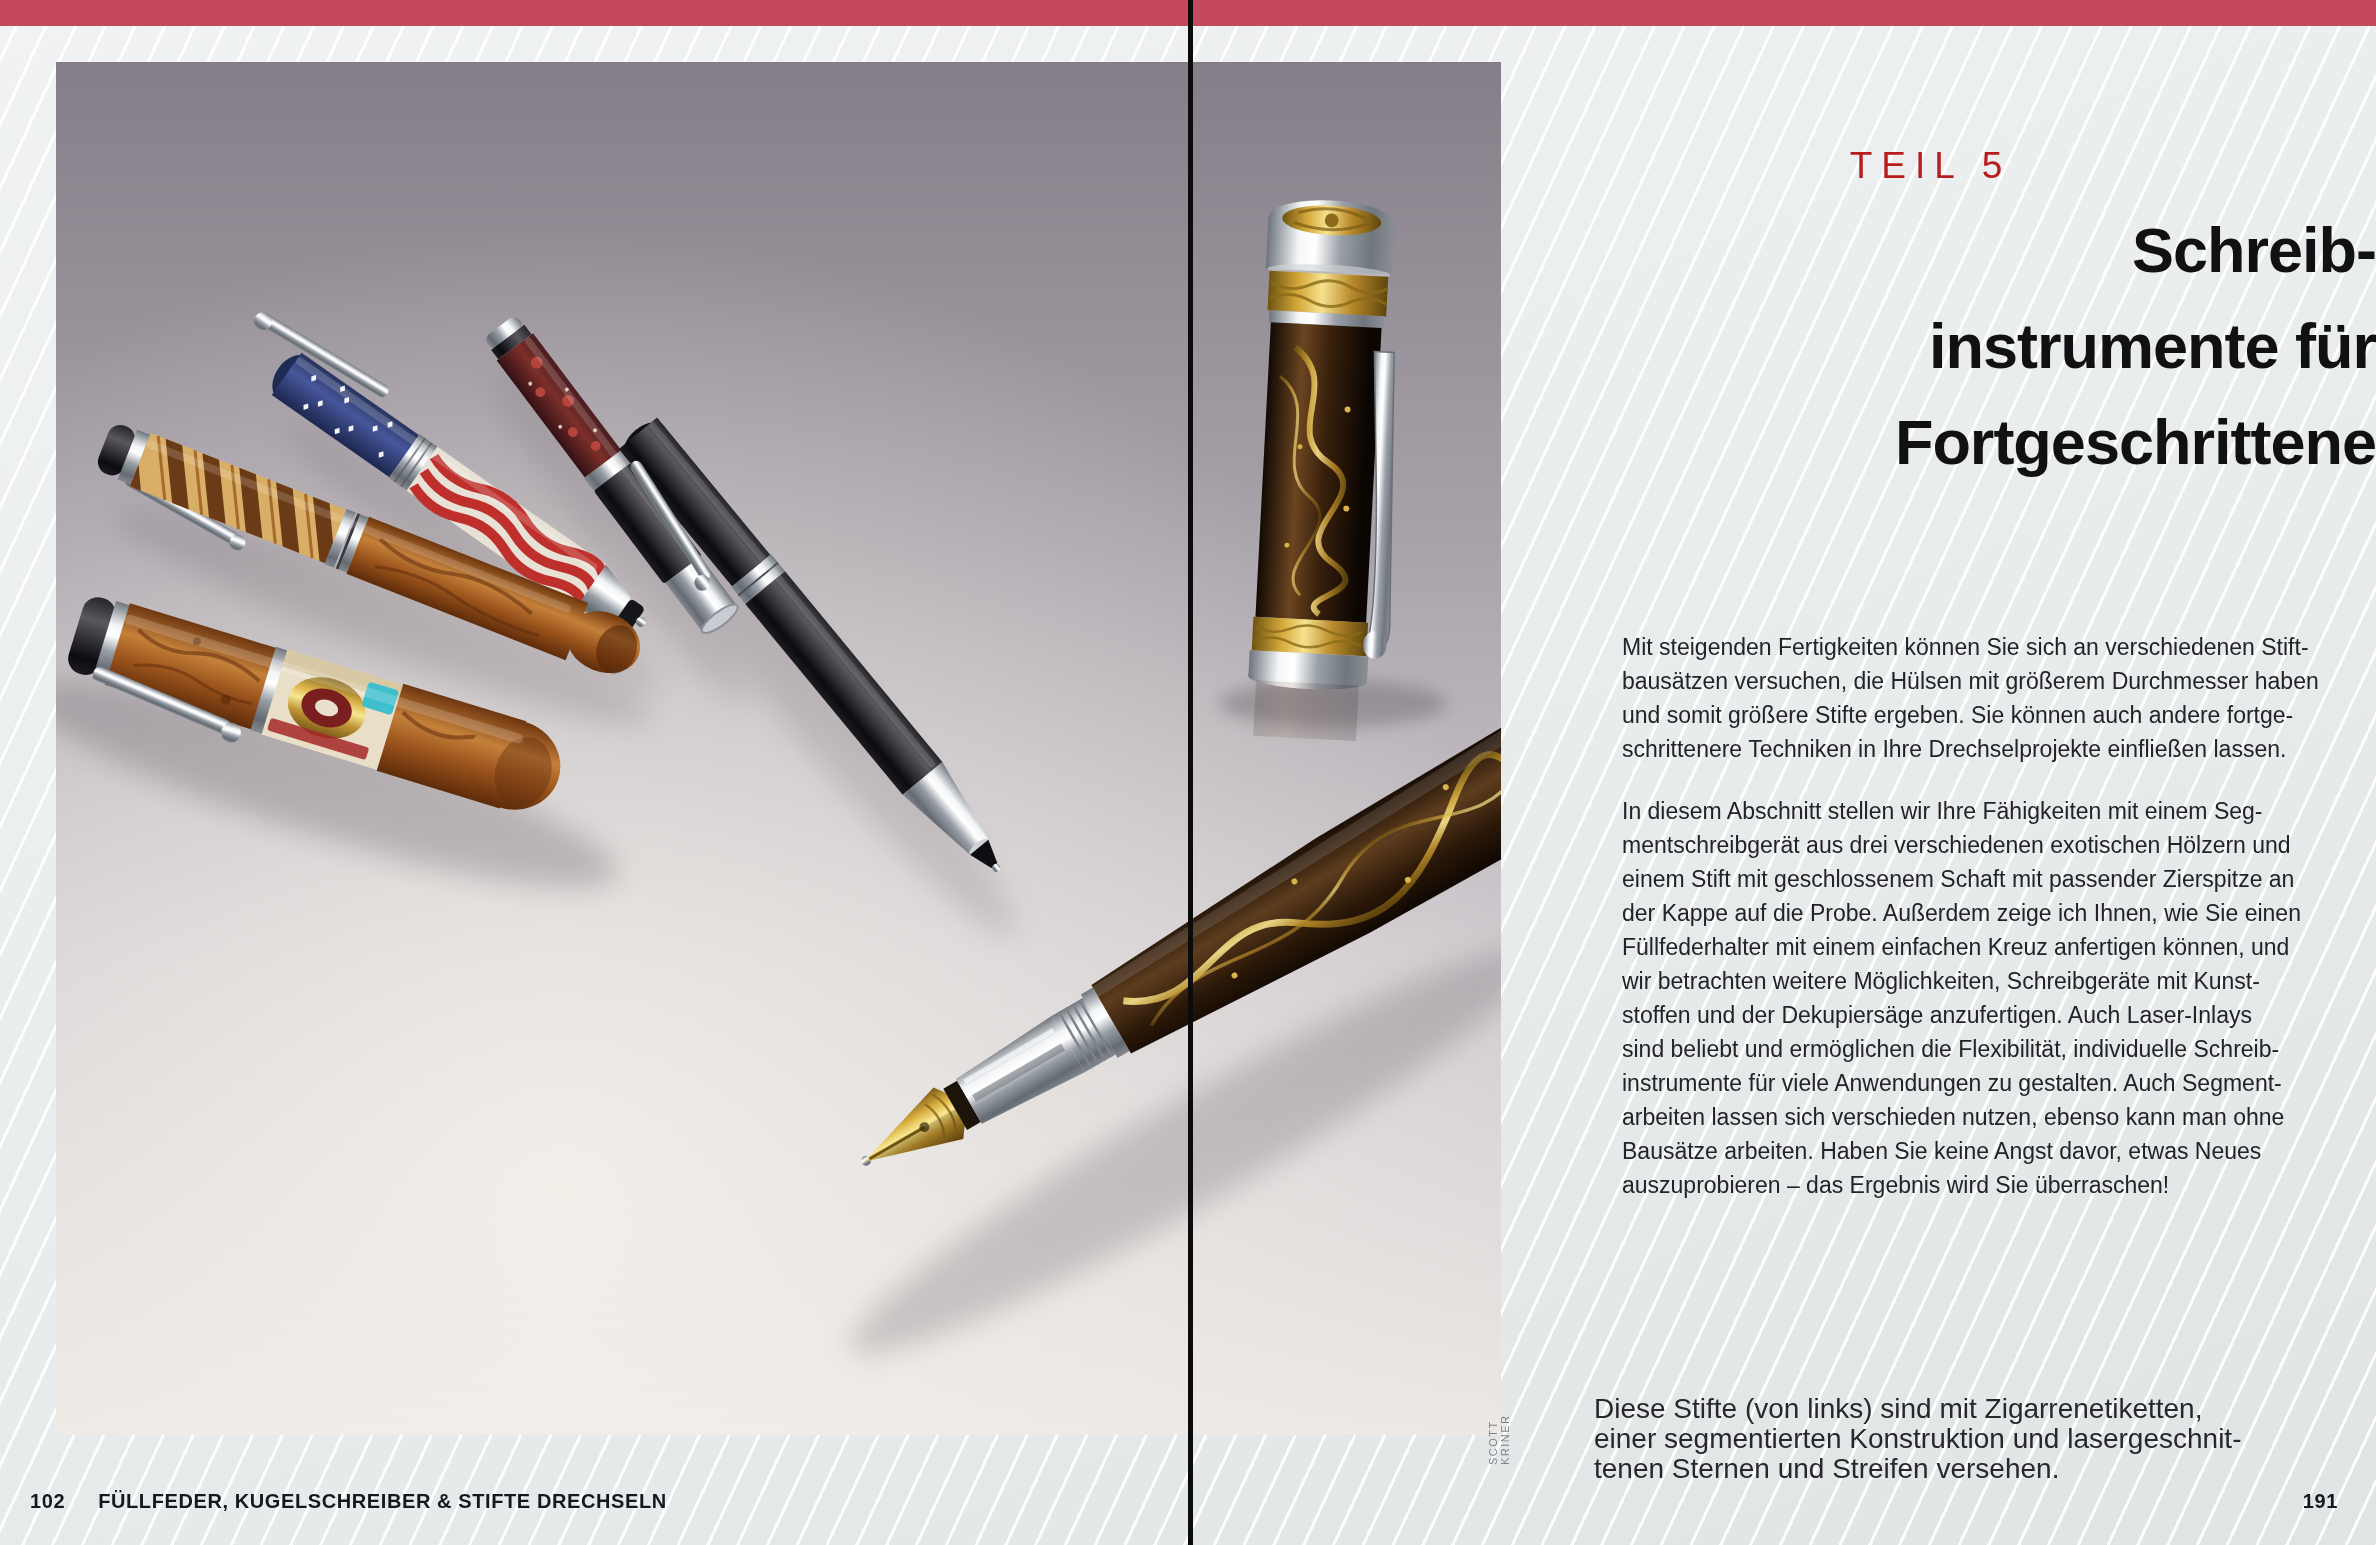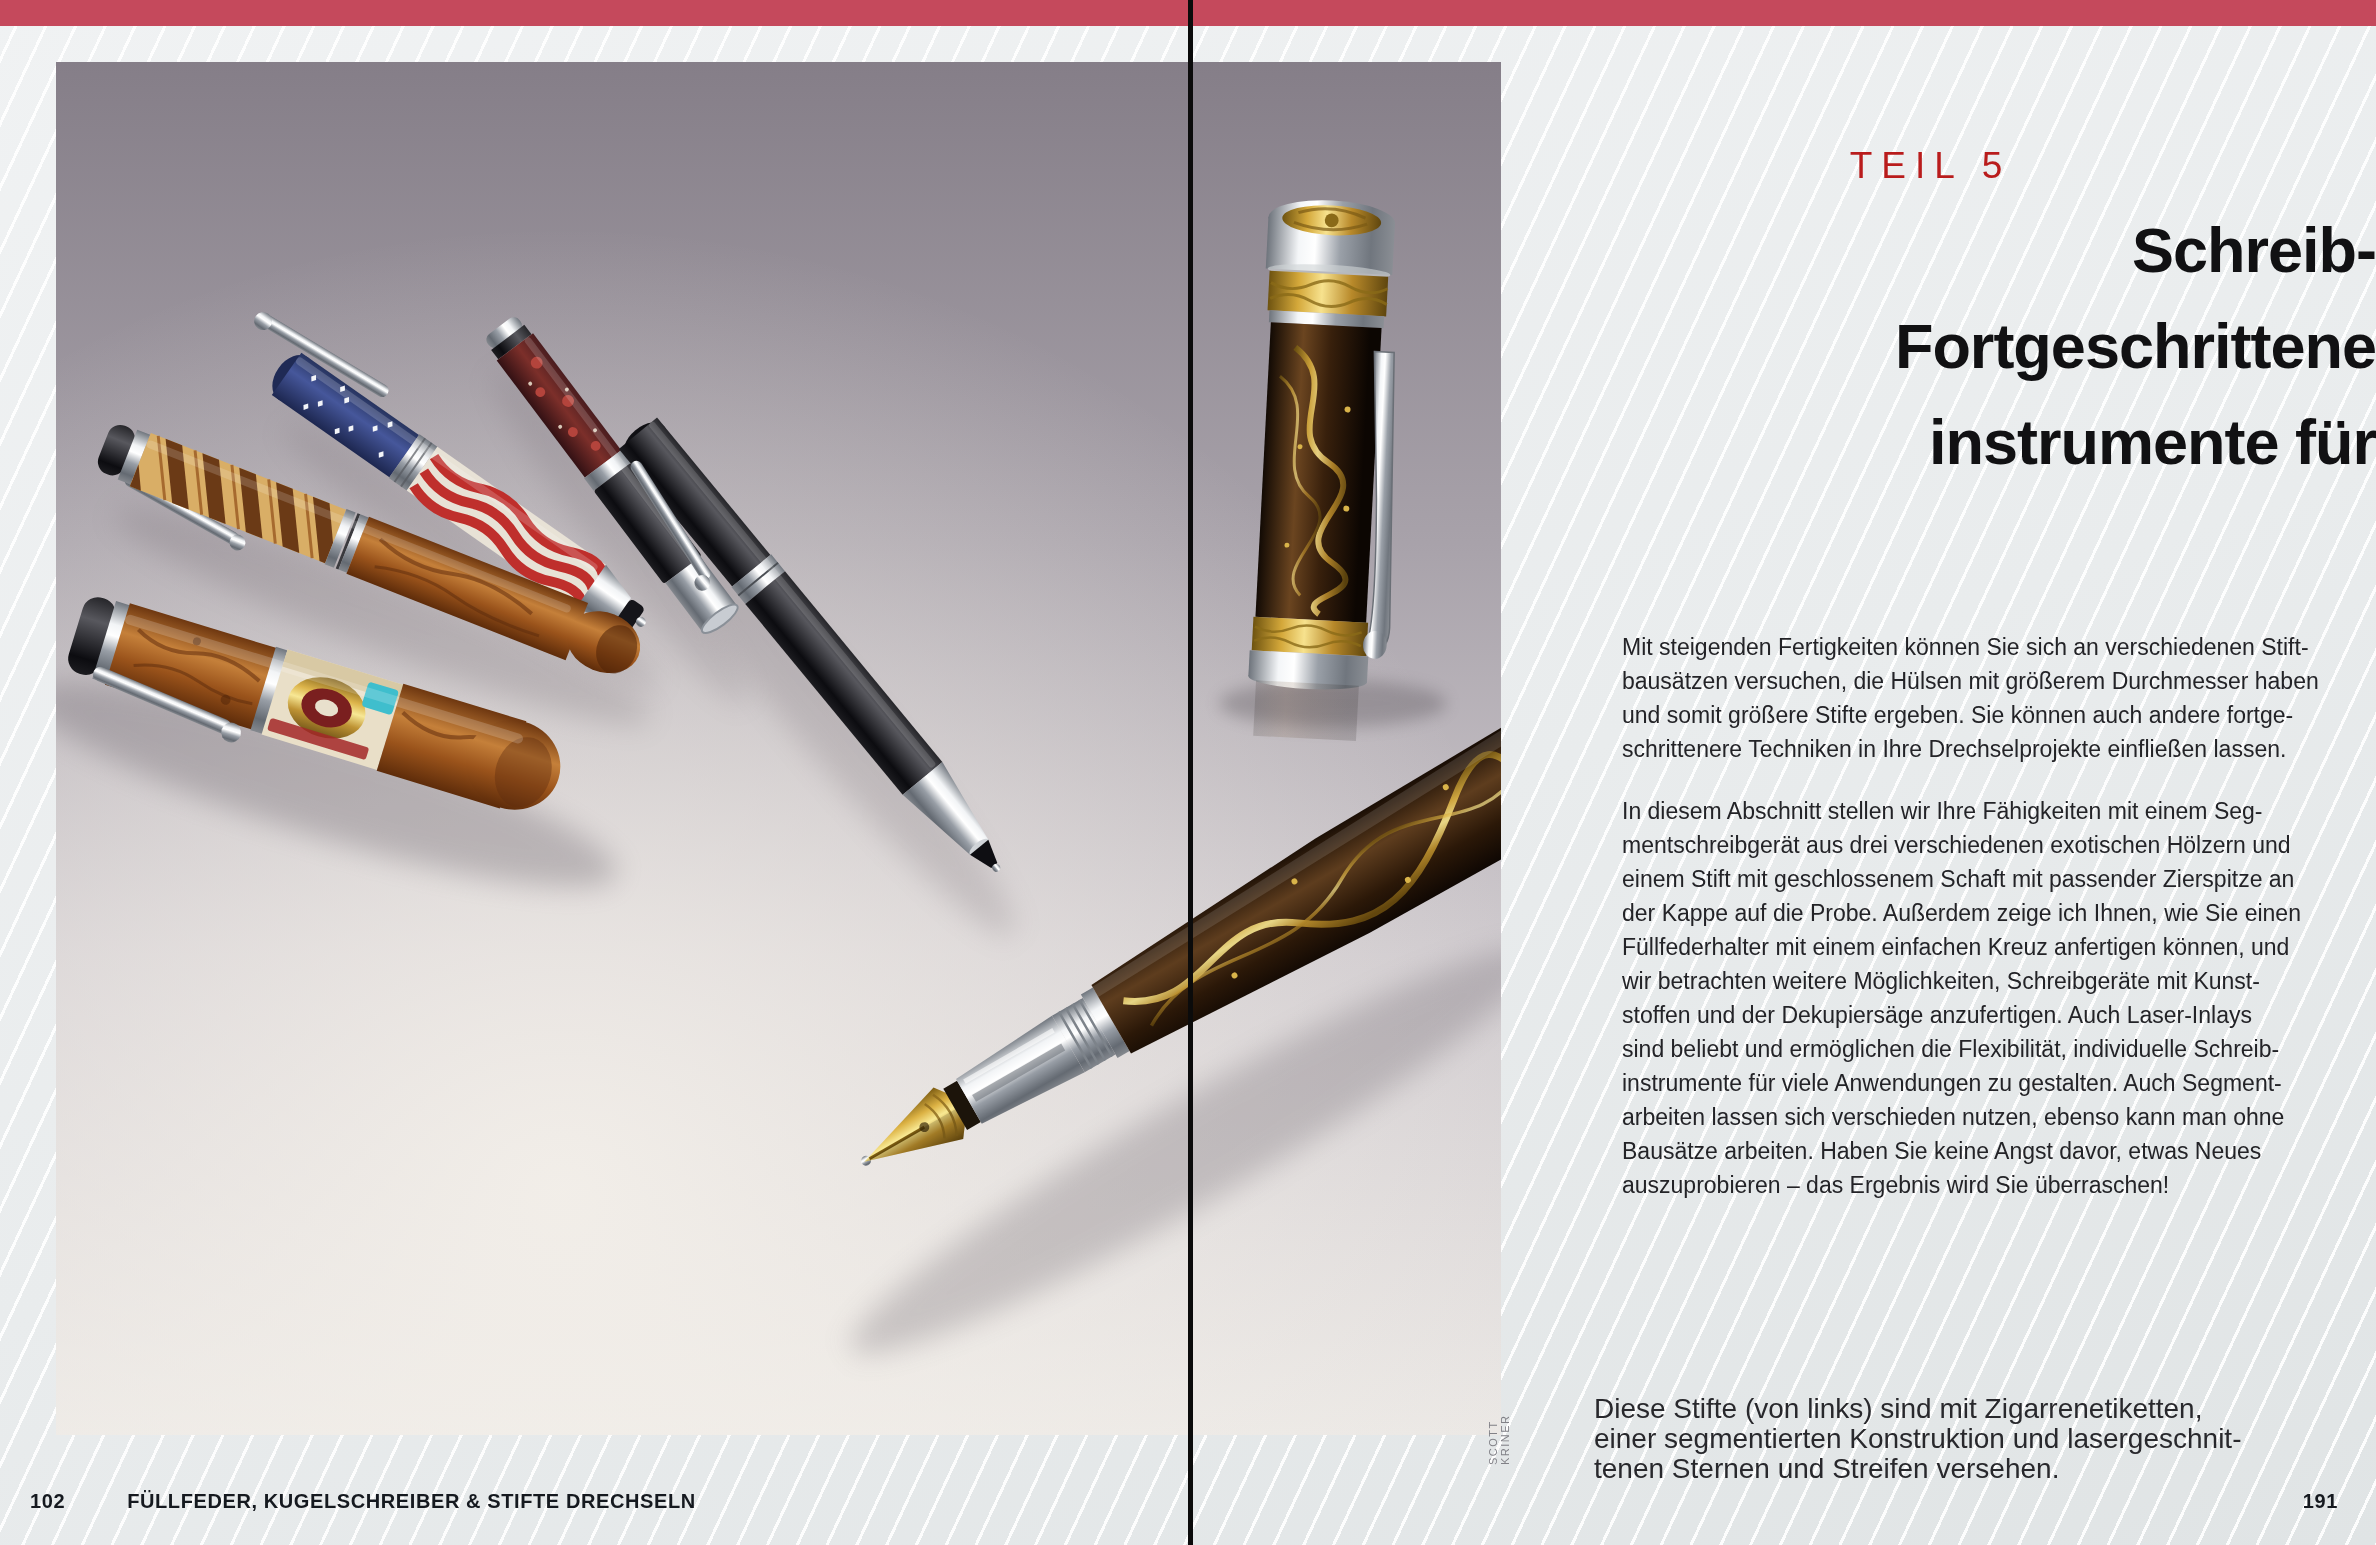--- a/index.html
+++ b/index.html
@@ -36,21 +36,21 @@
   .para2{top:794px;}
   .caption{
     position:absolute;left:1594px;top:1394px;width:713px;z-index:4;
     font-size:28px;line-height:30px;color:#28282c;white-space:pre-line;
   }
   .footer{
     position:absolute;top:1490px;z-index:4;font-weight:700;font-size:20px;
     color:#15191f;letter-spacing:0.6px;
   }
   .footer-left{left:30px;}
-  .footer-left .chapter{margin-left:62px;}
+  .footer-left .chapter{margin-left:33px;}
   .footer-right{right:38px;}
 </style>
 </head>
 <body>
 
 <div class="topbar" style="background:#c5495c;"></div>
 
 <div class="photo">
 <svg viewBox="0 0 1460 1387" preserveAspectRatio="none">
   <defs>
@@ -324,22 +324,22 @@
 </div>
 
 <div class="credit">SCOTT KRINER</div>
 
 <div class="gutter" style="left:1188px;background:#0b0b0b;"></div>
 
 <div class="kicker">TEIL 5</div>
 
 <div class="title">
   <div>Schreib-</div>
+  <div>instrumente für</div>
   <div>Fortgeschrittene</div>
-  <div>instrumente für</div>
 </div>
 
 <div class="body-para para1">Mit steigenden Fertigkeiten können Sie sich an verschiedenen Stift-
 bausätzen versuchen, die Hülsen mit größerem Durchmesser haben
 und somit größere Stifte ergeben. Sie können auch andere fortge-
 schrittenere Techniken in Ihre Drechselprojekte einfließen lassen.</div>
 <div class="body-para para2">In diesem Abschnitt stellen wir Ihre Fähigkeiten mit einem Seg-
 mentschreibgerät aus drei verschiedenen exotischen Hölzern und
 einem Stift mit geschlossenem Schaft mit passender Zierspitze an
 der Kappe auf die Probe. Außerdem zeige ich Ihnen, wie Sie einen

